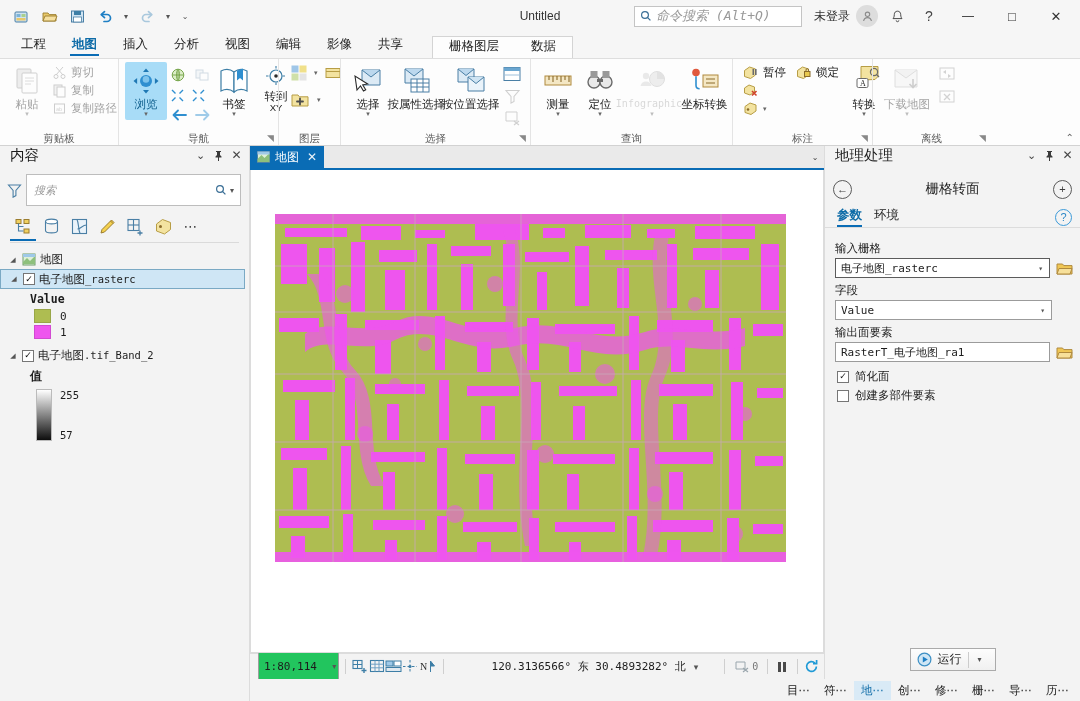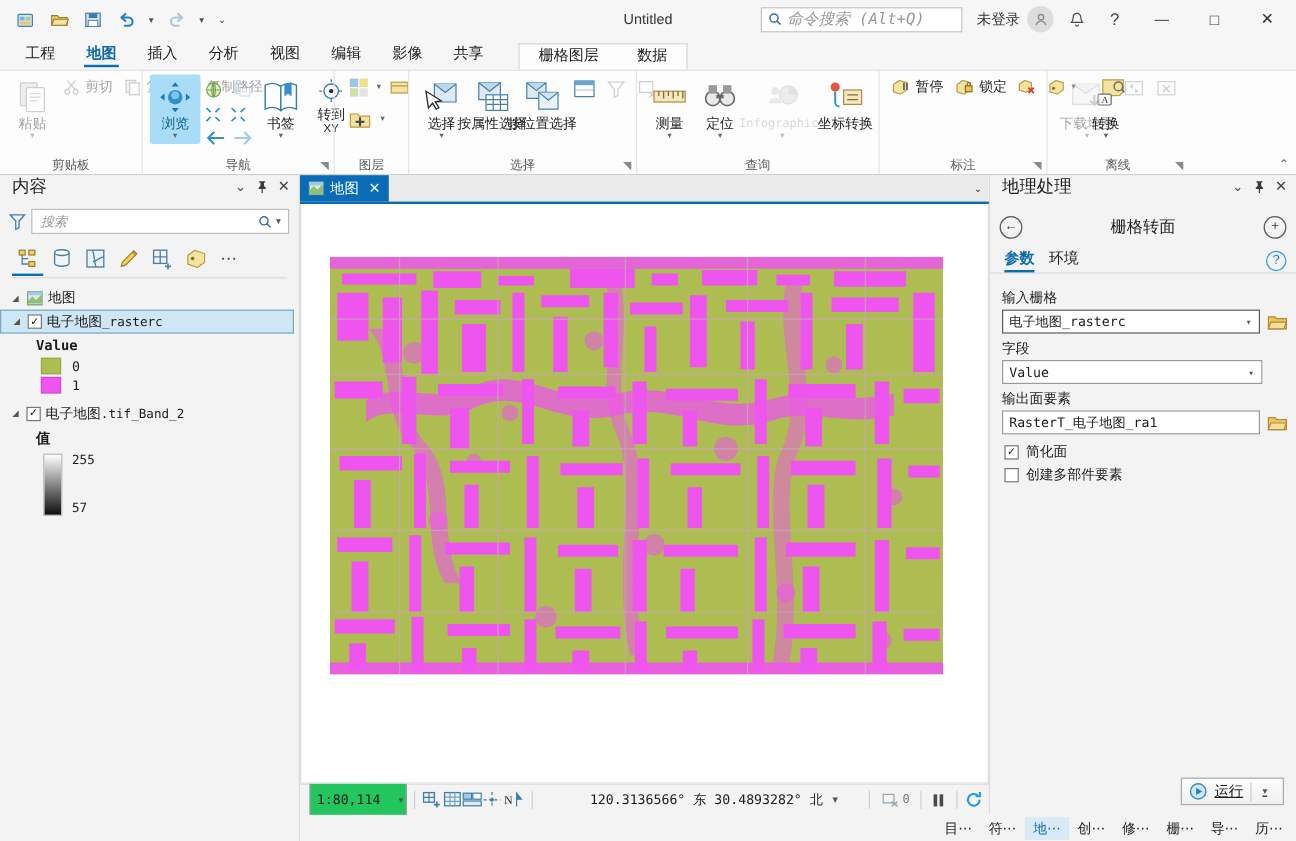--- a/index.html
+++ b/index.html
@@ -43,40 +43,40 @@
   .rgroup-body { flex:1; display:flex; align-items:flex-start; padding:3px 4px 0; }
   .rgroup-title { height:14px; font-size:10.5px; color:#5a5a5a; text-align:center; line-height:14px; position:relative; }
   .rgroup-title .dlg { position:absolute; right:2px; top:0px; font-size:9px; color:#888; cursor:pointer; }
   .big-btn { width:auto; min-width:42px; display:flex; flex-direction:column; align-items:center; padding:2px 5px; cursor:pointer; border-radius:2px; }
   .big-btn.sel { background:#a8dcf7; }
   .big-btn.dis { opacity:.42; }
   .big-ico { height:34px; display:flex; align-items:center; justify-content:center; }
   .big-lbl { font-size:11.5px; color:#1c1c1c; text-align:center; line-height:12px; white-space:nowrap; }
   .big-lbl.small { font-size:9.5px; }
   .caret-d { font-size:7px; color:#666; line-height:8px; margin-top:0px; }
-  .small-col { display:flex; gap:1px; padding-top:2px; }
+  .small-col { display:flex; flex-direction:column; gap:1px; padding-top:2px; }
   .small-btn { display:flex; align-items:center; gap:4px; padding:1px 4px; cursor:pointer; border-radius:2px; }
   .small-btn.dis { opacity:.42; }
   .small-lbl { font-size:11.5px; color:#1c1c1c; white-space:nowrap; }
   .ribbon-collapse { position:absolute; right:6px; bottom:2px; font-size:10px; color:#666; cursor:pointer; }
 
   
   .main { flex:1; display:flex; background:#f1f1f1; min-height:0; }
 
   
   .pane { background:#f3f3f3; display:flex; flex-direction:column; }
   .pane-head { height:28px; display:flex; align-items:flex-start; padding:0 4px 0 10px; flex:0 0 28px; }
   .pane-title { font-size:14.5px; color:#1c1c1c; font-weight:400; }
   .pane-head-btns { margin-left:auto; display:flex; align-items:center; gap:1px; }
   .phb { width:17px; height:18px; display:flex; align-items:center; justify-content:center; cursor:pointer; color:#444; font-size:11px; }
 
   
   .contents { width:250px; border-right:1px solid #dcdcdc; }
   .c-search-row { display:flex; align-items:center; gap:4px; padding:0 8px 4px 7px; }
-  .c-search { flex:1; height:21px; border:1px solid #bdbdbd; background:#fff; display:flex; align-items:center; padding:0 3px 0 7px; }
+  .c-search { flex:1; height:32px; border:1px solid #bdbdbd; background:#fff; display:flex; align-items:center; padding:0 3px 0 7px; }
   .c-search .ph { flex:1; color:#9a9a9a; font-size:11px; font-style:italic; font-family:"DejaVu Sans Mono",monospace; }
   .c-tools { display:flex; align-items:center; gap:2px; padding:4px 6px 0 10px; }
   .c-tool { width:26px; height:24px; display:flex; align-items:center; justify-content:center; cursor:pointer; border-radius:2px; position:relative; }
   .c-tool.active::after { content:""; position:absolute; left:0; right:0; bottom:-3px; height:2px; background:#0a6cb5; }
   .c-tools-rule { height:1px; background:#dadada; margin:4px 10px 0 10px; }
   .c-body { flex:1; overflow:hidden; padding:7px 0 0 0; }
   .c-head2 { font-size:13.5px; font-weight:bold; color:#1c1c1c; padding:0 0 5px 12px; }
   .tnode { display:flex; align-items:center; gap:4px; height:19px; padding-left:8px; font-size:11.5px; white-space:nowrap; }
   .tnode.sel { background:#cfe6f5; border:1px solid #7aa9c4; height:20px; margin-right:4px; }
   .twist { width:10px; font-size:7px; color:#555; text-align:center; cursor:pointer; }
@@ -125,21 +125,21 @@
   .gp-input.focus { border:1.3px solid #5b5b5b; }
   .gp-input .v { flex:1; white-space:nowrap; overflow:hidden; }
   .gp-input .dd { font-size:8px; color:#555; padding:0 4px; cursor:pointer; }
   .browse { width:19px; height:18px; display:flex; align-items:center; justify-content:center; cursor:pointer; }
   .gp-check { display:flex; align-items:center; gap:6px; margin:7px 0 0 2px; }
   .gp-ck { width:12px; height:12px; border:1px solid #767676; background:#fff; display:flex; align-items:center; justify-content:center; font-size:9px; line-height:1; cursor:pointer; }
   .gp-ck-lbl { font-size:11.5px; }
   .gp-row2 { display:flex; align-items:flex-start; gap:6px; margin-top:6px; }
   .gp-row2 .l { width:100px; font-size:11.5px; line-height:13px; }
   .gp-row2 .i { flex:1; height:20px; border:1px solid #9b9b9b; background:#fff; }
-  .gp-foot { padding:0 10px 8px; display:flex; justify-content:flex-end; flex:0 0 auto;text-decoration:underline; }
+  .gp-foot { padding:0 10px 8px; display:flex; justify-content:center; flex:0 0 auto; }
   .runbtn { height:23px; min-width:86px; border:1px solid #aaa; background:linear-gradient(#fdfdfd,#f0f0f0); display:flex; align-items:center; gap:6px; padding:0 4px 0 6px; cursor:pointer; font-size:12px; }
   .run-sep { width:1px; height:16px; background:#ccc; }
 
   
   .dock { height:22px; background:#f3f3f3; display:flex; align-items:center; justify-content:flex-end; padding-right:4px; flex:0 0 22px; }
   .dock-tab { font-size:11.5px; color:#1c1c1c; padding:2px 7px; cursor:pointer; white-space:nowrap; }
   .dock-tab.active { background:#d9eaf6; color:#0d6ba7; }
   .bottom-row { display:flex; align-items:stretch; flex:0 0 22px; }
   .bottom-left { width:250px; background:#f3f3f3; border-right:1px solid #dcdcdc; }
   .bottom-mid { flex:1; background:#f3f3f3; }

